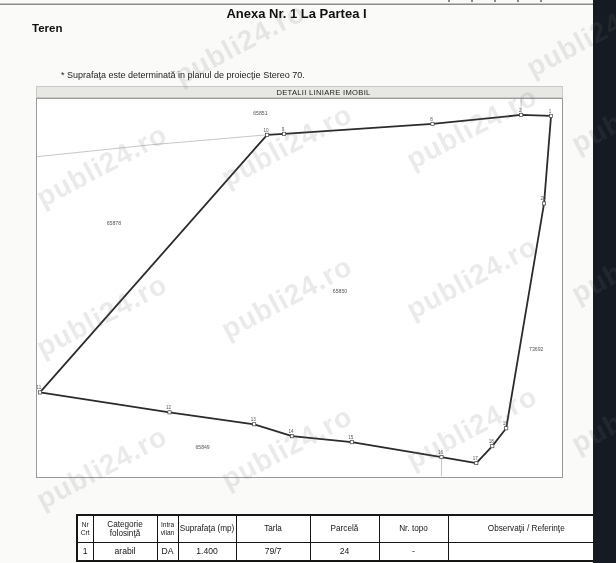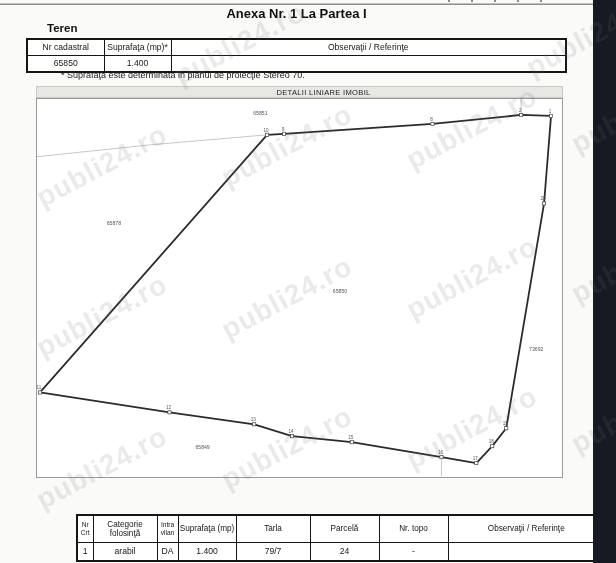--- a/index.html
+++ b/index.html
@@ -7,21 +7,21 @@
          font-family:"Liberation Sans",sans-serif;color:#161616;}
   .abs{position:absolute;}
 
   
   #top-rule{left:0;top:3px;width:593px;height:1px;background:#8d8d8d;border-top:1px solid #c2c2c2;}
   #top-marks{left:448px;top:0;width:110px;height:2px;
              background:repeating-linear-gradient(90deg,#8a8a8a 0 2px,transparent 2px 23px);}
 
   
   #doc-title{left:0;top:6px;width:593px;text-align:center;font-size:13px;font-weight:bold;color:#101010;}
-  #teren-heading{left:32px;top:22px;font-size:11.5px;font-weight:bold;color:#101010;margin-left:15px;}
+  #teren-heading{left:32px;top:22px;font-size:11.5px;font-weight:bold;color:#101010;}
   #date-heading{left:32px;top:498px;font-size:11.5px;font-weight:bold;color:#101010;}
   #footnote{left:33px;top:70px;font-size:9px;color:#1c1c1c;margin-left:28px;}
 
   
   table{border-collapse:collapse;table-layout:fixed;background:#fff;}
   td{border:1.5px solid #161616;text-align:center;vertical-align:middle;overflow:hidden;
      padding:0 1px;line-height:1.15;}
   #teren-table{left:26px;top:38px;width:541px;}
   #teren-table{border:2px solid #161616;}
   #teren-table td{font-size:8.6px;height:15px;}
@@ -52,39 +52,20 @@
 
 <div id="stage">
 
   <div class="abs" id="top-marks"></div>
   <div class="abs" id="top-rule"></div>
 
   <div class="abs" id="doc-title">Anexa Nr. 1 La Partea I</div>
 
   <div class="abs" id="teren-heading">Teren</div>
 
-  <table class="abs" id="teren-table">
-    <colgroup>
-        <col style="width:77px">
-        <col style="width:67px">
-        <col>
-      </colgroup>
-    <tbody>
-        <tr>
-      <td>Nr cadastral</td>
-      <td>Suprafaţa (mp)*</td>
-      <td>Observaţii / Referinţe</td>
-    </tr>
-    <tr>
-      <td>65850</td>
-      <td>1.400</td>
-      <td></td>
-    </tr>
-  </tbody>
-    </table>
 
   <div class="abs" id="footnote">* Suprafaţa este determinată in planul de proiecţie Stereo 70.</div>
 
   <div class="abs" id="plan-strip">DETALII LINIARE IMOBIL</div>
 
   <div class="abs" id="plan-box">
     <svg id="plan-svg" viewBox="36 98 527 380" preserveAspectRatio="none">
         <path d="M36,156 Q150,143 267,134" fill="none" stroke="#b8b8b8" stroke-width="0.8"></path>
         <line x1="522" y1="98" x2="522" y2="114" stroke="#b8b8b8" stroke-width="0.8"></line>
         <line x1="442" y1="458" x2="442" y2="477" stroke="#b8b8b8" stroke-width="0.8"></line>

